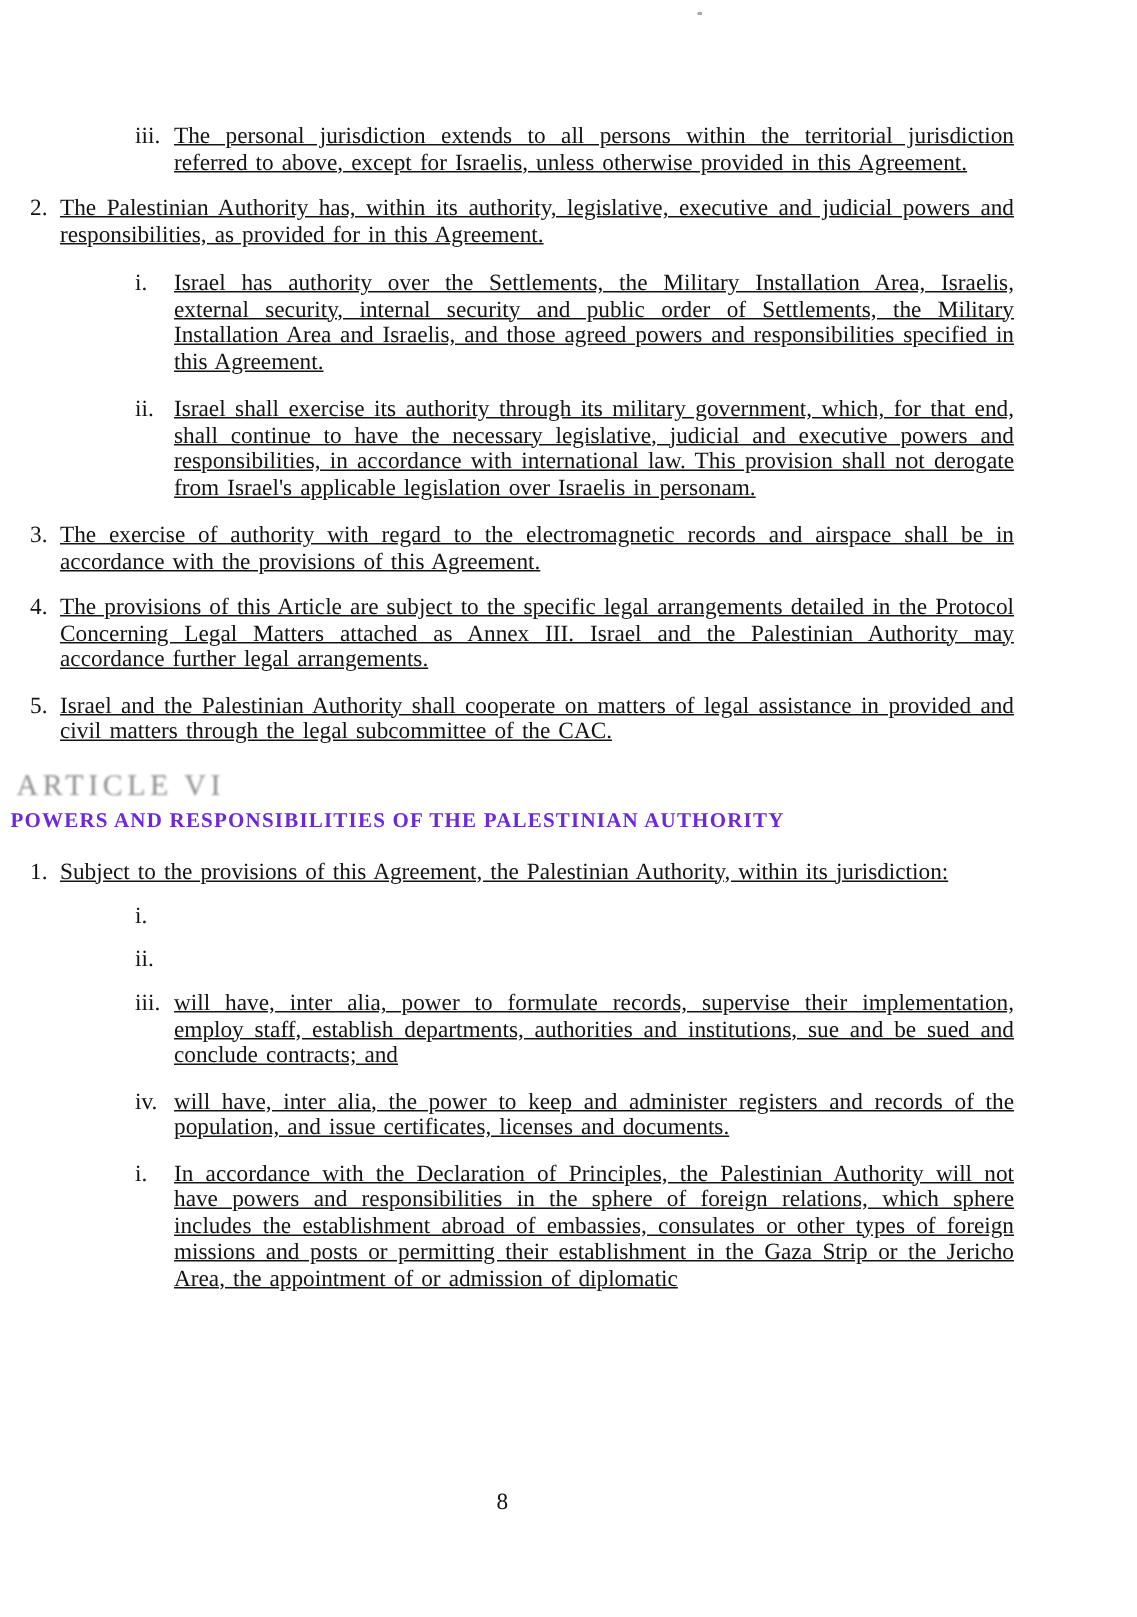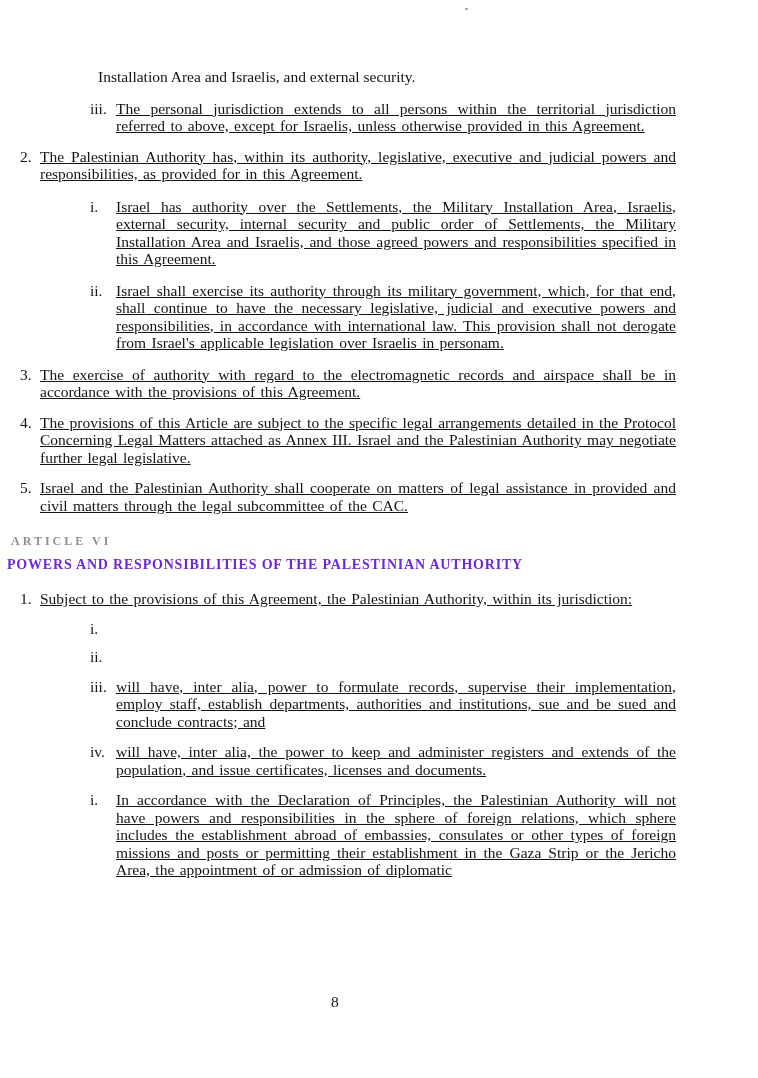--- a/index.html
+++ b/index.html
@@ -22,22 +22,22 @@
   .ptext { flex: 1 1 auto; text-align: justify; word-spacing: 1.5px; text-decoration: underline; }
   .para.sub .marker { margin-left: 70px; flex: 0 0 26px; }
   .mt11 { margin-top: 11px; }
   .mt12 { margin-top: 12px; }
   .mt13 { margin-top: 13px; }
   .mt14 { margin-top: 14px; }
   .mt15 { margin-top: 15px; }
   .article-heading {
     margin-top: 17px;
     margin-left: -9px;
-    font-size: 12px;
-    font-weight: bold;
+    font-size: 20px;
+    font-weight: normal;
     letter-spacing: 3px;
     color: #8f8f8f;
     filter: blur(0.6px);
     line-height: 20px;
   }
   .section-heading {
     margin-top: 3px;
     margin-left: -13px;
     font-size: 14px;
     font-weight: bold;
@@ -61,21 +61,20 @@
     background: #a9a9a9;
   }
 </style>
 </head>
 <body>
 
 <div class="page">
 
   <div class="speck"></div>
 
-  <div class="cont-line">Installation Area and Israelis, and external security.</div>
 
   <div class="para sub mt14">
     <span class="marker">iii.</span>
     <div class="ptext">The personal jurisdiction extends to all persons within the territorial jurisdiction referred to above, except for Israelis, unless otherwise provided in this Agreement.</div>
   </div>
 
   <div class="para mt13">
     <span class="marker">2.</span>
     <div class="ptext">The Palestinian Authority has, within its authority, legislative, executive and judicial powers and responsibilities, as provided for in this Agreement.</div>
   </div>
@@ -90,21 +89,21 @@
     <div class="ptext">Israel shall exercise its authority through its military government, which, for that end, shall continue to have the necessary legislative, judicial and executive powers and responsibilities, in accordance with international law. This provision shall not derogate from Israel's applicable legislation over Israelis in personam.</div>
   </div>
 
   <div class="para mt14">
     <span class="marker">3.</span>
     <div class="ptext">The exercise of authority with regard to the electromagnetic records and airspace shall be in accordance with the provisions of this Agreement.</div>
   </div>
 
   <div class="para mt13">
     <span class="marker">4.</span>
-    <div class="ptext">The provisions of this Article are subject to the specific legal arrangements detailed in the Protocol Concerning Legal Matters attached as Annex III. Israel and the Palestinian Authority may negotiate further legal legislative.</div>
+    <div class="ptext">The provisions of this Article are subject to the specific legal arrangements detailed in the Protocol Concerning Legal Matters attached as Annex III. Israel and the Palestinian Authority may accordance further legal arrangements.</div>
   </div>
 
   <div class="para mt13">
     <span class="marker">5.</span>
     <div class="ptext">Israel and the Palestinian Authority shall cooperate on matters of legal assistance in provided and civil matters through the legal subcommittee of the CAC.</div>
   </div>
 
   <div class="article-heading">ARTICLE VI</div>
 
   <div class="section-heading">POWERS AND RESPONSIBILITIES OF THE PALESTINIAN AUTHORITY</div>
@@ -122,21 +121,21 @@
     <span class="marker">ii.</span>
   </div>
 
   <div class="para sub mt12">
     <span class="marker">iii.</span>
     <div class="ptext">will have, inter alia, power to formulate records, supervise their implementation, employ staff, establish departments, authorities and institutions, sue and be sued and conclude contracts; and</div>
   </div>
 
   <div class="para sub mt13">
     <span class="marker">iv.</span>
-    <div class="ptext">will have, inter alia, the power to keep and administer registers and extends of the population, and issue certificates, licenses and documents.</div>
+    <div class="ptext">will have, inter alia, the power to keep and administer registers and records of the population, and issue certificates, licenses and documents.</div>
   </div>
 
   <div class="para sub mt13">
     <span class="marker">i.</span>
     <div class="ptext">In accordance with the Declaration of Principles, the Palestinian Authority will not have powers and responsibilities in the sphere of foreign relations, which sphere includes the establishment abroad of embassies, consulates or other types of foreign missions and posts or permitting their establishment in the Gaza Strip or the Jericho Area, the appointment of or admission of diplomatic</div>
   </div>
 
   <div class="page-number">8</div>
 
 </div>

